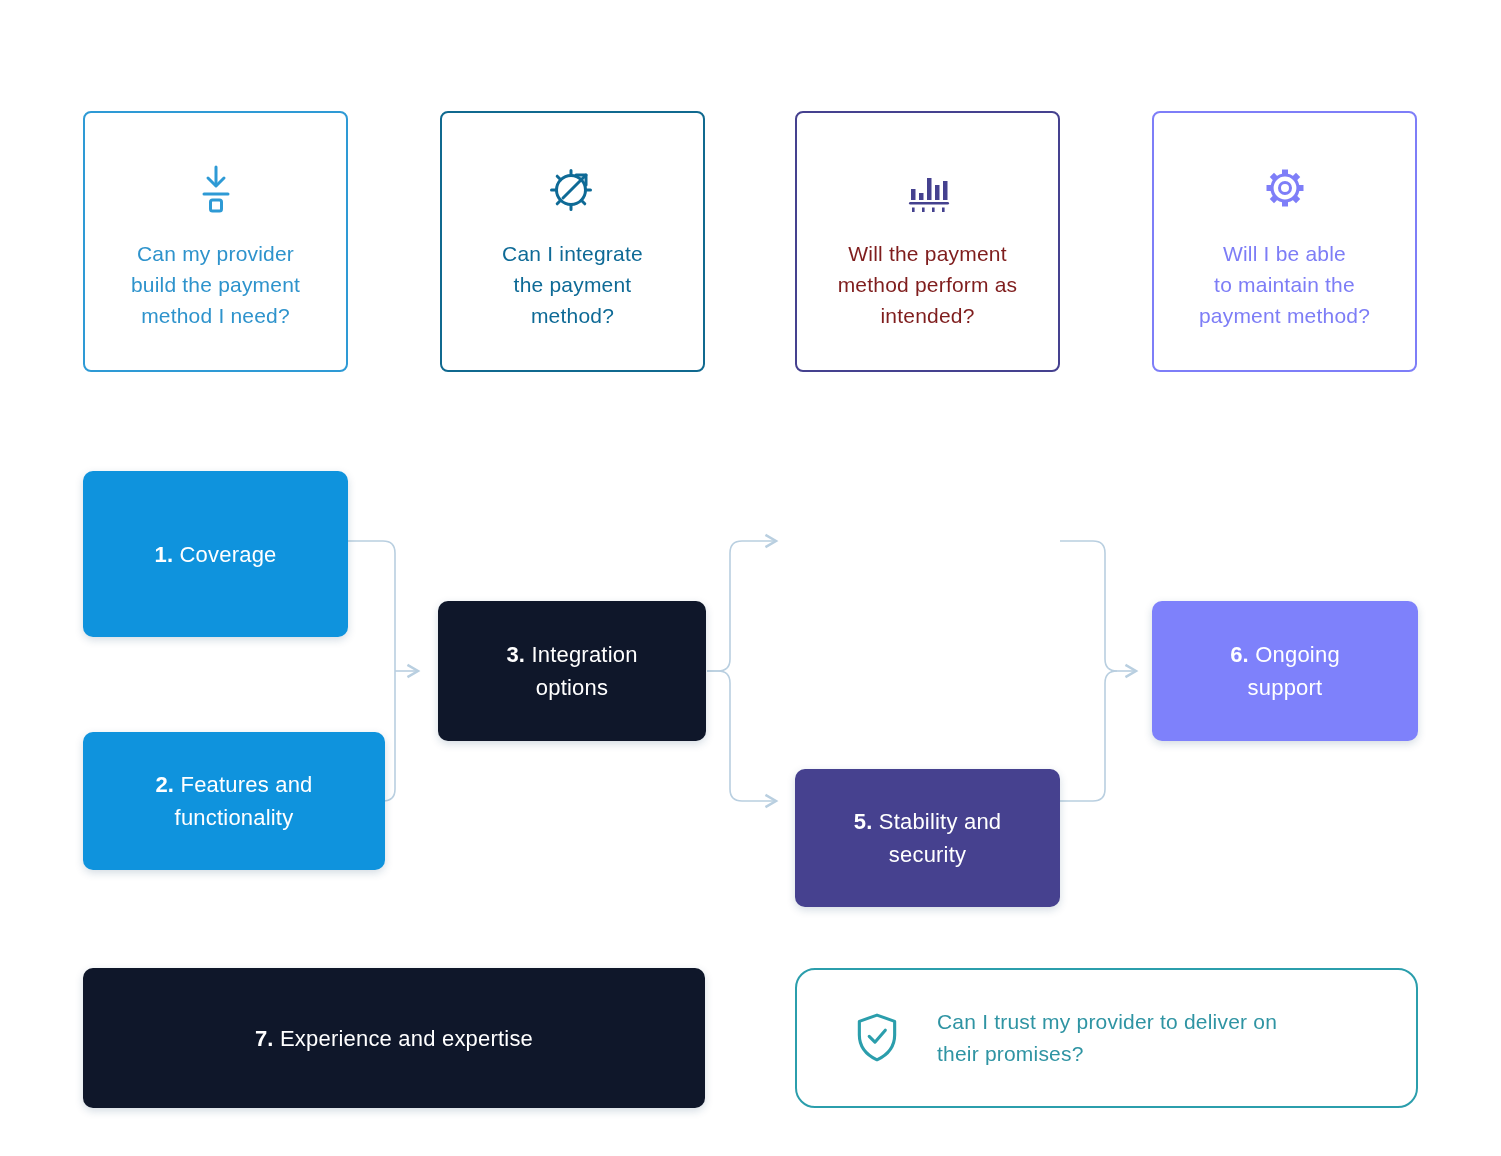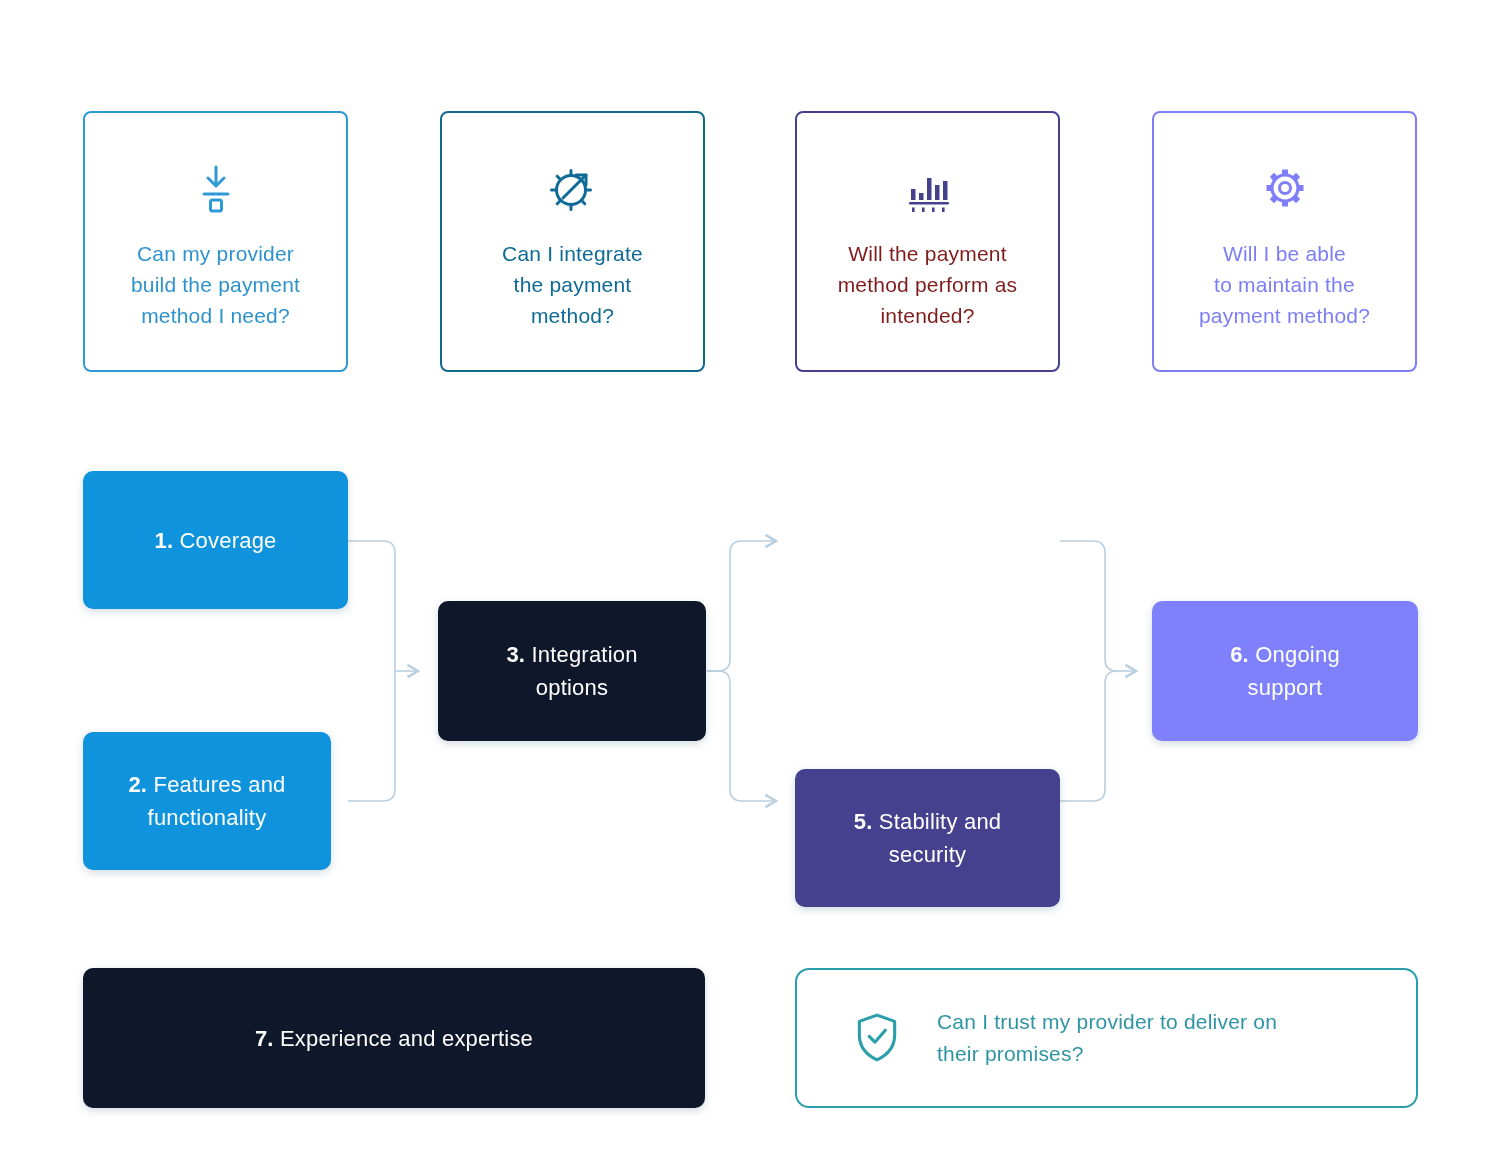--- a/index.html
+++ b/index.html
@@ -57,38 +57,38 @@
     display: flex;
     align-items: center;
     justify-content: center;
     text-align: center;
     font-size: 22px;
     line-height: 33px;
     letter-spacing: .2px;
     box-shadow: 0 3px 9px rgba(15, 62, 100, .18);
   }
   .node .num { font-weight: 700; }
-  .node1 { left: 83px;   top: 440px; width: 265px; height: 138px; background: #0f93dd; padding: 0 30px; }
-  .node2 { left: 83px;   top: 701px; width: 248px; height: 138px; background: #0f93dd; padding: 0 30px; }
+  .node1 { left: 83px;   top: 440px; width: 265px; height: 166px; background: #0f93dd; padding: 0 30px; }
+  .node2 { left: 83px;   top: 701px; width: 302px; height: 138px; background: #0f93dd; padding: 0 30px; }
   .node3 { left: 438px;  top: 570px; width: 268px; height: 140px; background: #0f172a; padding: 0 36px; }
   .node4 { left: 795px;  top: 441px; width: 265px; height: 138px; background: #46418f; padding: 0 42px; }
   .node5 { left: 795px;  top: 738px; width: 265px; height: 138px; background: #46418f; padding: 4px 40px; }
   .node6 { left: 1152px; top: 570px; width: 266px; height: 140px; background: #7e81fb; padding: 0 44px; }
   .node7 { left: 83px;   top: 937px; width: 622px; height: 140px; background: #0f172a; padding: 16px 30px; }
 
   
   .trust {
     position: absolute;
     left: 795px;
     top: 937px;
     width: 623px;
     height: 140px;
     background: #ffffff;
     border: 2px solid #2b9eac;
-    border-radius: 14px;
+    border-radius: 20px;
     display: flex;
     align-items: center;
     padding-left: 56px;
   }
   .trust .ticon { margin-right: 36px; display: flex; align-items: center; }
   .trust .ttext {
     color: #2f94a3;
     font-size: 21px;
     line-height: 32px;
     letter-spacing: .2px;

